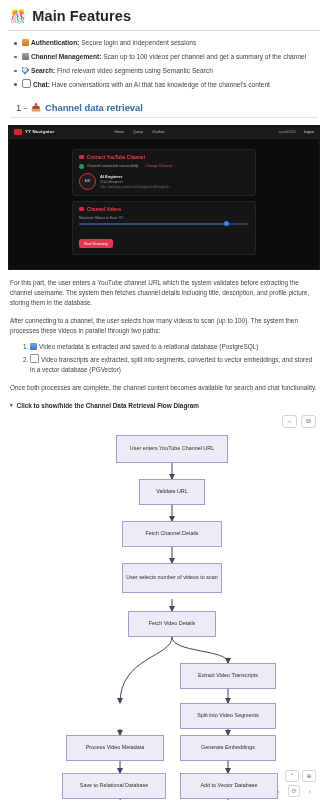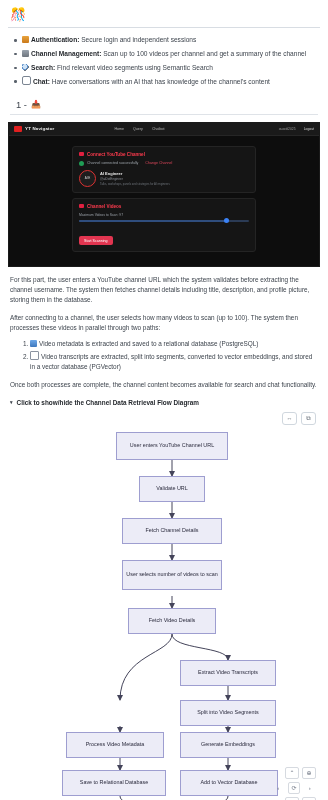--- a/index.html
+++ b/index.html
@@ -127,20 +127,21 @@
   }
   .cbtn.ghost{border-color:transparent;background:transparent;}
 </style>
 </head>
 <body>
 
 <div class="page">
 
   <div class="h1">
     <span class="emoji">🎊</span>
+    <span>Main Features</span>
   </div>
   <div class="rule"></div>
 
   <ul class="features">
     <li>
       <span class="ico lock"></span><span class="b">Authentication:</span><span> Secure login and independent sessions</span>
     </li>
     <li>
       <span class="ico bldg"></span><span class="b">Channel Management:</span><span> Scan up to 100 videos per channel and get a summary of the channel</span>
     </li>
@@ -148,20 +149,21 @@
       <span class="ico mag"></span><span class="b">Search:</span><span> Find relevant video segments using Semantic Search</span>
     </li>
     <li>
       <span class="ico chat"></span><span class="b">Chat:</span><span> Have conversations with an AI that has knowledge of the channel's content</span>
     </li>
   </ul>
 
   <div class="h2">
     <span class="num">1 -</span>
     <span class="gl">📥</span>
+    <span>Channel data retrieval</span>
   </div>
   <div class="rule2"></div>
 
   <div class="shot">
     <div class="nav">
       <span class="logo"></span>
       <span class="brand">YT Navigator</span>
       <span class="links">
         <span>Home</span>
         <span>Query</span>

